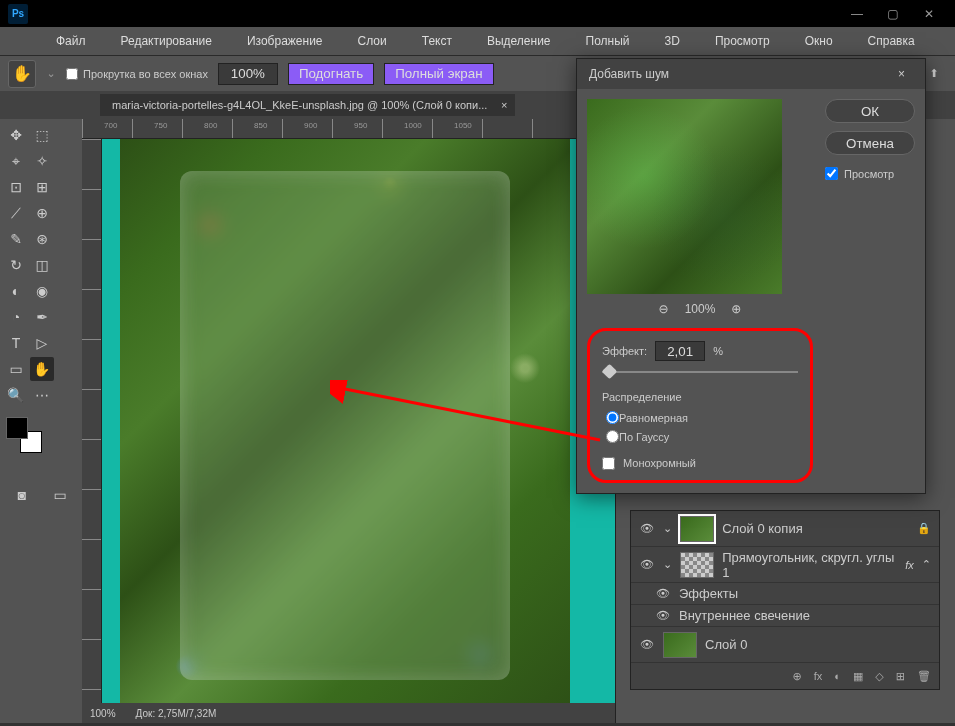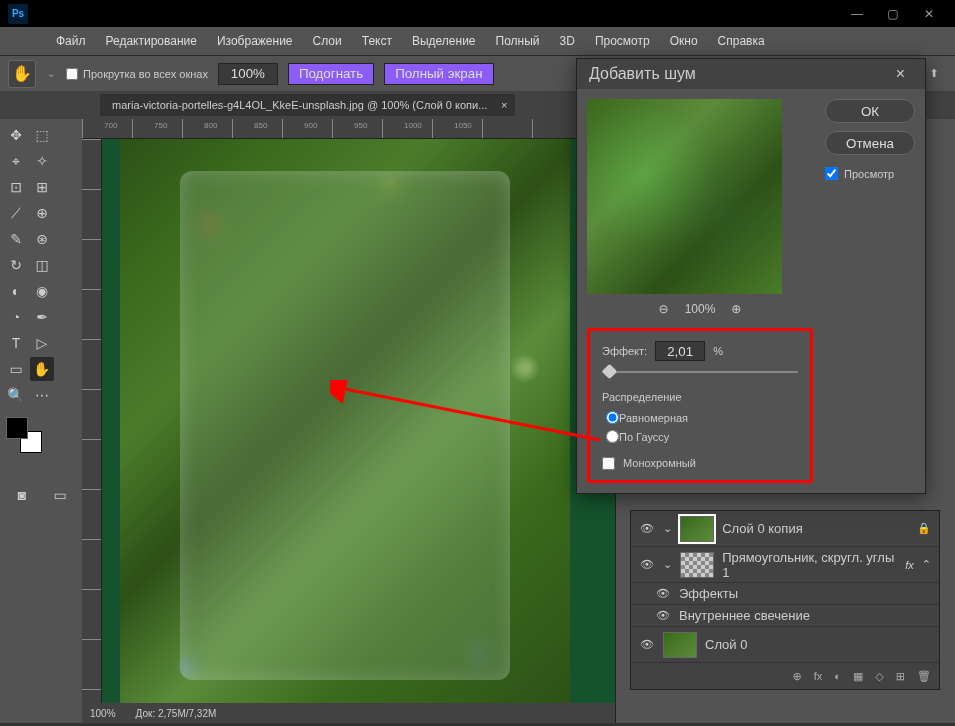--- a/index.html
+++ b/index.html
@@ -5,21 +5,21 @@
 * { margin: 0; padding: 0; box-sizing: border-box; font-family: 'Segoe UI', Tahoma, sans-serif; }
 body { background: #323232; color: #ccc; font-size: 11px; width: 955px; height: 726px; overflow: hidden; position: relative; }
 
 
 .titlebar { height: 27px; background: #000000; display: flex; align-items: center; padding: 0 8px; }
 .ps-logo { width: 20px; height: 20px; background: #001e36; color: #31a8ff; display: flex; align-items: center; justify-content: center; font-weight: bold; font-size: 10px; border-radius: 2px; }
 .titlebar-spacer { flex: 1; }
 .titlebar-btn { width: 36px; height: 30px; display: flex; align-items: center; justify-content: center; color: #999; cursor: pointer; font-size: 12px; }
 
 
-.menubar { height: 28px; background: #535353; display: flex; align-items: center; padding: 0 50px 0 48px; gap: 4px; }
+.menubar { height: 28px; background: #535353; display: flex; align-items: center; padding: 0 50px 0 48px; gap: 19px; }
 .menu-item { padding: 4px 8px; color: #ddd; font-size: 12px; cursor: pointer; }
 
 
 .optionsbar { height: 36px; background: #535353; display: flex; align-items: center; padding: 0 8px; gap: 10px; border-top: 1px solid #2a2a2a; }
 .tool-indicator { width: 28px; height: 28px; background: #424242; border: 1px solid #666; border-radius: 3px; display: flex; align-items: center; justify-content: center; font-size: 16px; }
 .tool-dropdown { width: 10px; display: flex; align-items: center; justify-content: center; color: #999; }
 .opt-check { display: flex; align-items: center; gap: 5px; }
 .opt-check input { width: 12px; height: 12px; }
 .opt-input { width: 60px; height: 22px; background: #3a3a3a; border: 1px solid #222; color: #ddd; text-align: center; }
 .opt-btn { height: 22px; padding: 0 10px; background: #8b5cf6; border: 1px solid #222; color: #ddd; cursor: pointer; }
@@ -34,48 +34,48 @@
 .main { display: flex; height: calc(100% - 122px); }
 .toolbox { width: 82px; background: #535353; padding: 4px; display: flex; flex-wrap: wrap; gap: 2px; align-content: flex-start; }
 .tool { width: 24px; height: 24px; display: flex; align-items: center; justify-content: center; color: #ccc; cursor: pointer; font-size: 14px; border-radius: 2px; }
 .tool.active { background: #2a2a2a; }
 .color-swatches { width: 36px; height: 36px; position: relative; margin: 8px 0 0 2px; }
 .color-swatches .bg { position: absolute; right: 0; bottom: 0; width: 22px; height: 22px; background: #fff; border: 1px solid #000; }
 .color-swatches .fg { position: absolute; left: 0; top: 0; width: 22px; height: 22px; background: #000; border: 1px solid #666; }
 .tool-row { width: 100%; display: flex; gap: 14px; margin-top: 28px; padding-left: 6px; }
 
 
-.canvas-area { flex: 1; background: #14532d; position: relative; overflow: hidden; }
+.canvas-area { flex: 1; background: #14b8a6; position: relative; overflow: hidden; }
 .ruler-h { height: 20px; background: #424242; border-bottom: 1px solid #222; background-image: repeating-linear-gradient(to right, #888 0, #888 1px, transparent 1px, transparent 50px); }
 .ruler-v { width: 20px; background: #424242; border-right: 1px solid #222; position: absolute; left: 0; top: 20px; bottom: 20px; background-image: repeating-linear-gradient(to bottom, #888 0, #888 1px, transparent 1px, transparent 50px); }
 .canvas { position: absolute; left: 38px; top: 20px; right: 0; bottom: 20px; display: flex; align-items: flex-start; justify-content: flex-start; }
 .artboard { width: 450px; height: 573px; background: linear-gradient(135deg, #2d5016 0%, #3a6b1d 15%, #4a7c2a 30%, #2d5016 45%, #5a8c3a 60%, #3a6b1d 75%, #2d5016 100%); position: relative; overflow: hidden; }
 .artboard::before { content: ''; position: absolute; inset: 0; background: radial-gradient(circle at 20% 15%, rgba(255,80,60,0.6) 3px, transparent 10px), radial-gradient(circle at 60% 8%, rgba(255,220,60,0.5) 2px, transparent 8px), radial-gradient(circle at 80% 90%, rgba(100,150,255,0.4) 3px, transparent 12px), radial-gradient(circle at 15% 92%, rgba(100,150,255,0.4) 3px, transparent 12px), radial-gradient(circle at 90% 40%, rgba(255,255,200,0.3) 4px, transparent 15px); }
 .glass { position: absolute; left: 60px; top: 32px; right: 60px; bottom: 32px; border-radius: 12px; backdrop-filter: blur(10px); background: rgba(200,220,200,0.18); box-shadow: inset 0 0 20px rgba(255,255,255,0.2); }
 .statusbar { position: absolute; left: 0; right: 0; bottom: 0; height: 20px; background: #424242; display: flex; align-items: center; padding: 0 8px; gap: 20px; font-size: 10px; }
 
 
 .panels { width: 340px; background: #535353; border-left: 1px solid #222; display: flex; flex-direction: column; }
 
 
 .dialog { position: absolute; left: 576px; top: 58px; width: 350px; background: #535353; border: 1px solid #222; box-shadow: 0 4px 20px rgba(0,0,0,0.5); z-index: 100; }
-.dialog-title { height: 30px; background: #424242; display: flex; align-items: center; padding: 0 12px; font-size: 16px; }
+.dialog-title { height: 30px; background: #424242; display: flex; align-items: center; padding: 0 12px; font-size: 12px; }
 .dialog-title .spacer { flex: 1; }
 .dialog-close { cursor: pointer; padding: 4px 8px; }
 .dialog-body { padding: 10px; display: flex; gap: 12px; }
 .dialog-left { flex: 1; }
 .dialog-right { width: 90px; display: flex; flex-direction: column; gap: 8px; align-items: stretch; }
 .dlg-btn { height: 24px; background: #424242; border: 1px solid #666; border-radius: 12px; color: #ddd; cursor: pointer; }
 .dlg-check { display: flex; align-items: center; gap: 6px; margin-top: 4px; }
 .dlg-check input { width: 13px; height: 13px; }
 .preview { width: 195px; height: 195px; background: linear-gradient(135deg, #3a6b1d, #5a8c3a, #2d5016, #4a7c2a); margin-bottom: 8px; position: relative; overflow: hidden; }
 .preview::after { content: ''; position: absolute; inset: 0; background: radial-gradient(circle at 30% 40%, rgba(100,255,100,0.2), transparent 40%), radial-gradient(circle at 70% 60%, rgba(50,100,50,0.3), transparent 40%); }
 .preview-ctrl { display: flex; align-items: center; justify-content: center; gap: 16px; margin-bottom: 12px; font-size: 12px; }
 
-.settings { border: 3px solid #f00; border-radius: 2px; padding: 10px 12px; margin-top: 4px; }
+.settings { border: 3px solid #f00; border-radius: 19px; padding: 10px 12px; margin-top: 4px; }
 .setting-row { display: flex; align-items: center; gap: 8px; margin-bottom: 10px; }
 .setting-row input[type=text] { width: 50px; height: 20px; background: #3a3a3a; border: 1px solid #222; color: #ddd; text-align: center; }
 .slider-track { height: 2px; background: #888; position: relative; margin: 6px 0 14px 0; }
 .slider-thumb { width: 11px; height: 11px; background: #ccc; border-radius: 2px; position: absolute; left: 2px; top: -5px; transform: rotate(45deg); }
 .fieldset-label { margin-bottom: 8px; padding-top: 4px; }
 .radio-row { display: flex; align-items: center; margin-bottom: 6px; padding-left: 4px; }
 .radio-row input { width: 13px; height: 13px; }
 .checkbox-row { display: flex; align-items: flex-start; gap: 8px; margin-top: 14px; }
 .checkbox-row input { width: 13px; height: 13px; }
 

